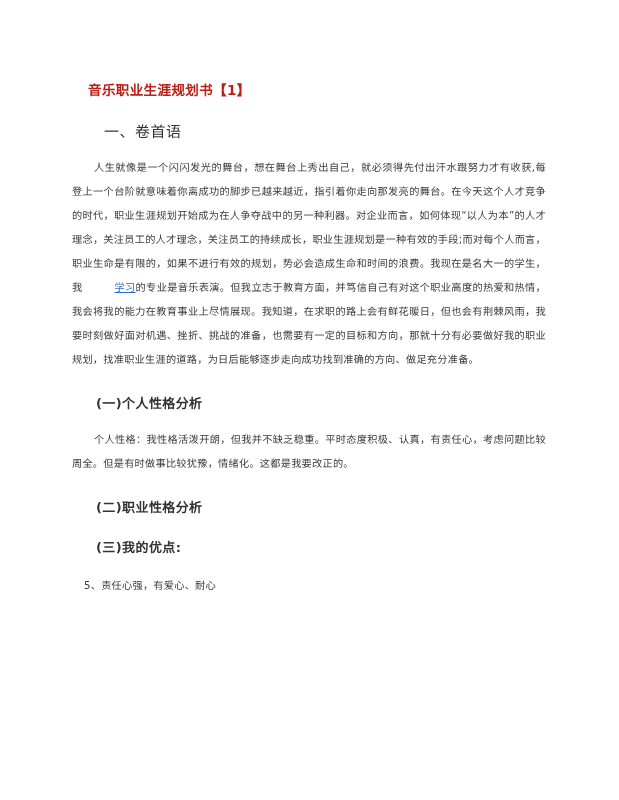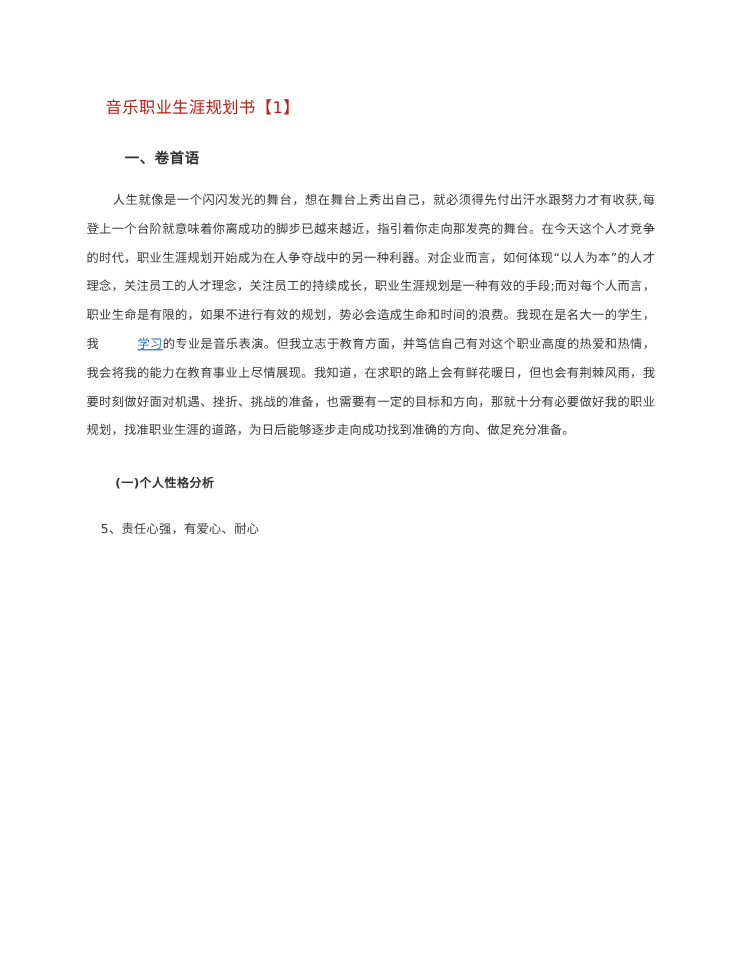--- a/index.html
+++ b/index.html
@@ -26,45 +26,45 @@
   .doc {
     position: absolute;
     left: 72px;
     top: 0;
     width: 474px;
     box-sizing: border-box;
   }
 
   .doc-title {
     color: #bb2018;
-    font-weight: normal;
+    font-weight: bold;
     font-size: 13.5px;
     line-height: 20px;
     letter-spacing: 0.4px;
     margin: 0;
     padding-top: 80px;
     padding-left: 16px;
     white-space: nowrap;
   }
 
   .section-heading {
     color: #333333;
-    font-weight: bold;
-    font-size: 12px;
+    font-weight: normal;
+    font-size: 15px;
     line-height: 16px;
     letter-spacing: 0.5px;
     margin: 0;
     padding-top: 24px;
     padding-left: 32px;
   }
 
   .sub-heading {
     color: #333333;
     font-weight: bold;
-    font-size: 10px;
+    font-size: 13px;
     line-height: 16px;
     letter-spacing: 0.4px;
     margin: 0;
     padding-top: 24px;
     padding-left: 24px;
   }
 
   .body-para {
     color: #3a3a3a;
     font-size: 10.2px;
@@ -100,21 +100,24 @@
 
     <h1 class="doc-title">音乐职业生涯规划书【1】</h1>
 
     <h2 class="section-heading">一、卷首语</h2>
 
     <p class="body-para"><span>人生就像是一个闪闪发光的舞台，想在舞台上秀出自己，就必须得先付出汗水跟努力才有收获,每登上一个台阶就意味着你离成功的脚步已越来越近，指引着你走向那发亮的舞台。在今天这个人才竞争的时代，职业生涯规划开始成为在人争夺战中的另一种利器。对企业而言，如何体现“以人为本”的人才理念，关注员工的人才理念，关注员工的持续成长，职业生涯规划是一种有效的手段;而对每个人而言，职业生命是有限的，如果不进行有效的规划，势必会造成生命和时间的浪费。我现在是名大一的学生，我</span><a class="link" href="#">学习</a><span>的专业是音乐表演。但我立志于教育方面，并笃信自己有对这个职业高度的热爱和热情，我会将我的能力在教育事业上尽情展现。我知道，在求职的路上会有鲜花暖日，但也会有荆棘风雨，我要时刻做好面对机遇、挫折、挑战的准备，也需要有一定的目标和方向，那就十分有必要做好我的职业规划，找准职业生涯的道路，为日后能够逐步走向成功找到准确的方向、做足充分准备。</span></p>
 
 
     <h3 class="sub-heading">(一)个人性格分析</h3>
 
+    <p class="body-para">个人性格：我性格活泼开朗，但我并不缺乏稳重。平时态度积极、认真，有责任心，考虑问题比较周全。但是有时做事比较犹豫，情绪化。这都是我要改正的。</p>
+
+    <h3 class="sub-heading">(二)职业性格分析</h3>
 
 
-
+    <h3 class="sub-heading">(三)我的优点:</h3>
 
     <p class="list-item">5、责任心强，有爱心、耐心</p>
 
 
   </div>
 </div>
 
 </body></html>

